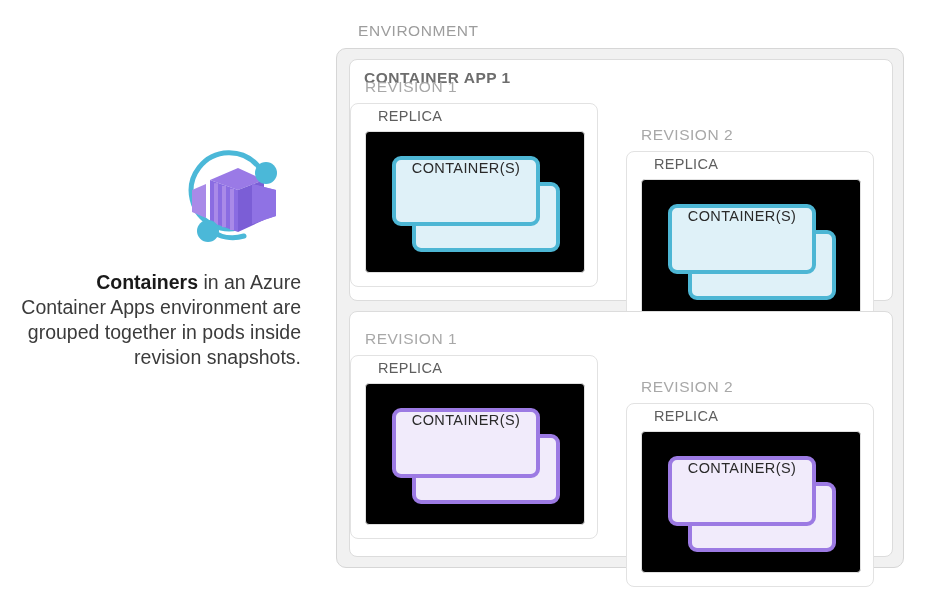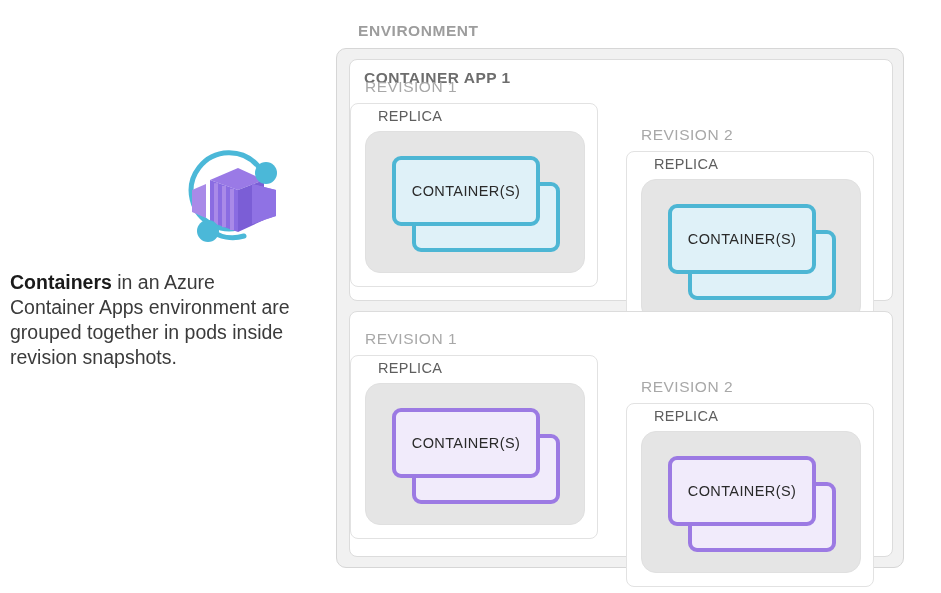--- a/index.html
+++ b/index.html
@@ -13,41 +13,41 @@
 
   
   #left-panel {
     position: absolute; left: 0; top: 0; width: 320px; height: 593px;
   }
   #logo-wrap {
     position: absolute; left: 182px; top: 146px; width: 104px; height: 104px;
   }
   #caption {
     position: absolute; left: 10px; top: 270px; width: 291px;
-    text-align: left;
+    text-align: right;
     font-size: 19.5px;
     line-height: 25px;
     color: #3b3b3b;
     font-family: "Liberation Sans", sans-serif;
   }
   #caption b { font-weight: bold; color: #1a1a1a; }
 
   
   #environment {
     position: absolute;
     left: 336px; top: 48px;
     width: 568px; height: 520px;
     background: #f1f1f1;
     border: 1.5px solid #d6d6d6;
     border-radius: 10px;
   }
   #env-label {
     position: absolute; left: 358px; top: 22px;
     font-size: 15.5px; letter-spacing: 0.55px;
-    color: #9d9d9d; font-weight: bold;
+    color: #9d9d9d; font-weight: normal;
   }
 
   .app-box {
     position: absolute;
     left: 12px;
     width: 544px;
     background: #ffffff;
     border: 1.5px solid #dcdcdc;
     border-radius: 8px;
   }
@@ -74,23 +74,23 @@
   .rev-label {
     position: absolute; left: 14px; top: -26px;
     font-size: 15.5px; letter-spacing: 0.5px;
     color: #a8a8a8; font-weight: normal;
   }
 
   .replica-box {
     position: absolute;
     left: 14px; top: 27px;
     width: 220px; height: 142px;
-    background: #e5e5e5;
+    background: #000000;
     border: 1.5px solid #e0e0e0;
-    border-radius: 15px;
+    border-radius: 4px;
   }
   .replica-label {
     position: absolute; left: 12px; top: -24px;
     font-size: 14.5px; letter-spacing: 0.3px;
     color: #5e5e5e; font-weight: normal;
   }
 
   
   .stack {
     position: absolute;
@@ -98,21 +98,21 @@
     width: 168px; height: 96px;
   }
   .card {
     position: absolute;
     width: 148px; height: 70px;
     border-radius: 9px;
     border-style: solid;
     border-width: 4px;
   }
   .card-back  { left: 20px; top: 26px; }
-  .card-front { left: 0px;  top: 0px; display: flex; align-items: center; justify-content: center; }
+  .card-front { left: 0px;  top: 0px; display: flex; align-items: flex-start; justify-content: center; }
   .card-front span {
     font-size: 14.5px; letter-spacing: 0.4px;
     color: #2a2a2a; font-weight: normal;
   }
 
   .cyan   .card { border-color: #4db6d4; background: #dff1f8; }
   .purple .card { border-color: #9c7ae3; background: #f1ebfb; }
 </style>
 </head>
 <body>

